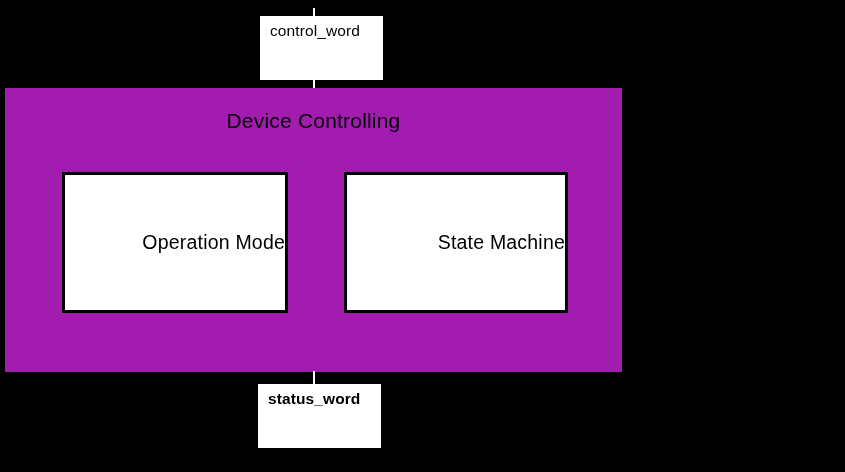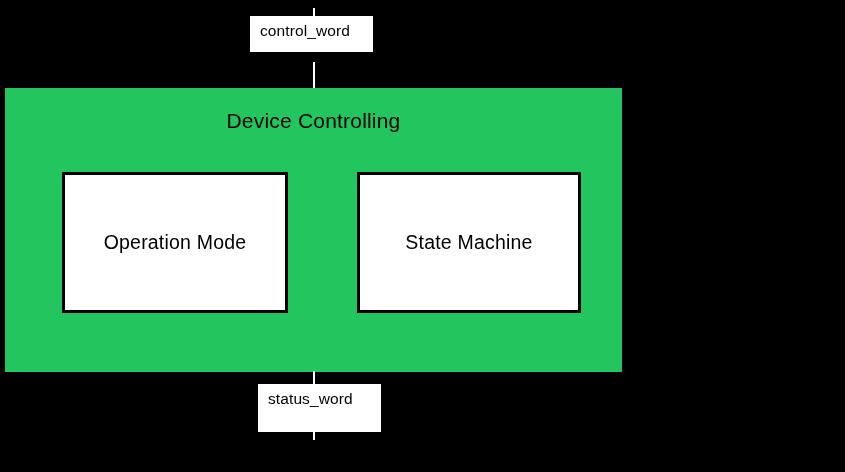--- a/index.html
+++ b/index.html
@@ -40,32 +40,32 @@
   .io-box {
     position: absolute;
     background: #ffffff;
     color: #000000;
     box-sizing: border-box;
     padding: 4px 8px 4px 10px;
     font-size: 15.5px;
     line-height: 21px;
     letter-spacing: 0.1px;
   }
-  #control-word-box { left: 250px; top: 16px;  width: 123px; height: 36px; }
-  #status-word-box  { left: 258px; top: 384px; width: 123px; height: 48px; }
+  #control-word-box { left: 260px; top: 16px;  width: 123px; height: 64px; }
+  #status-word-box  { left: 258px; top: 384px; width: 123px; height: 64px; font-weight: bold; }
   .io-line { display: block; white-space: nowrap; }
 
   
   .container-box {
     position: absolute;
     left: 5px;
     top: 88px;
     width: 617px;
     height: 284px;
-    background: #22c55e;
+    background: #a21caf;
     box-sizing: border-box;
   }
 
   .container-title {
     position: absolute;
     left: 0;
     top: 20px;
     width: 100%;
     text-align: center;
     color: #000000;
@@ -75,27 +75,27 @@
   }
 
   
   .sub-box {
     position: absolute;
     background: #ffffff;
     border: 3px solid #000000;
     box-sizing: border-box;
     display: flex;
     align-items: center;
-    justify-content: center;
+    justify-content: flex-end;
     color: #000000;
     font-size: 19.5px;
     letter-spacing: 0.2px;
   }
   #operation-mode-box { left: 57px;  top: 84px; width: 226px; height: 141px; }
-  #state-machine-box  { left: 352px; top: 84px; width: 224px; height: 141px; }
+  #state-machine-box  { left: 339px; top: 84px; width: 224px; height: 141px; }
 </style>
 </head>
 <body>
 
 <div class="canvas">
 
   <div class="stub stub-top-above"></div>
   <div class="stub stub-top-below"></div>
 
   <div class="io-box" id="control-word-box">

